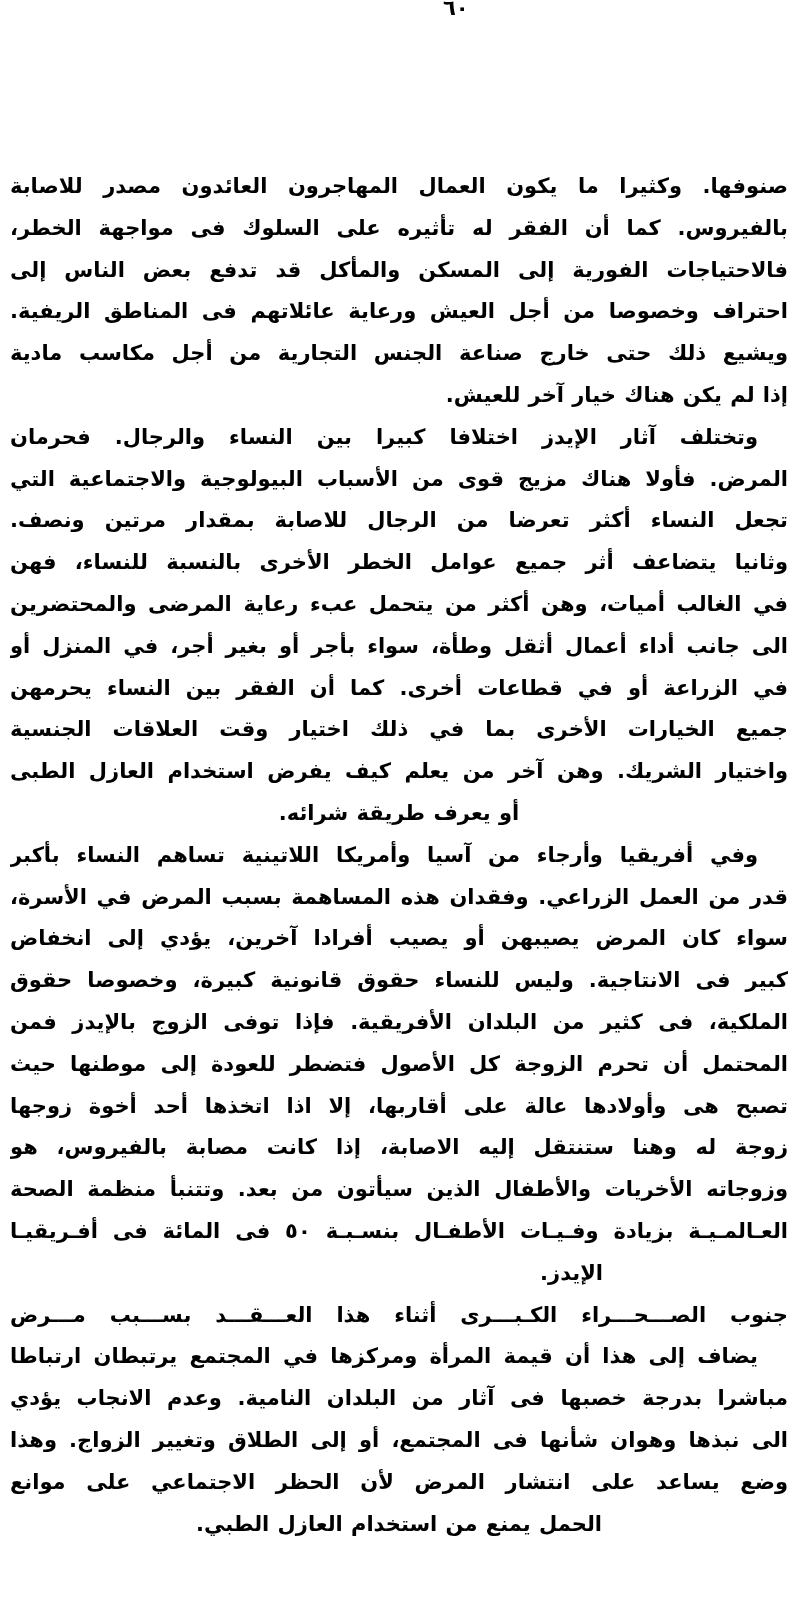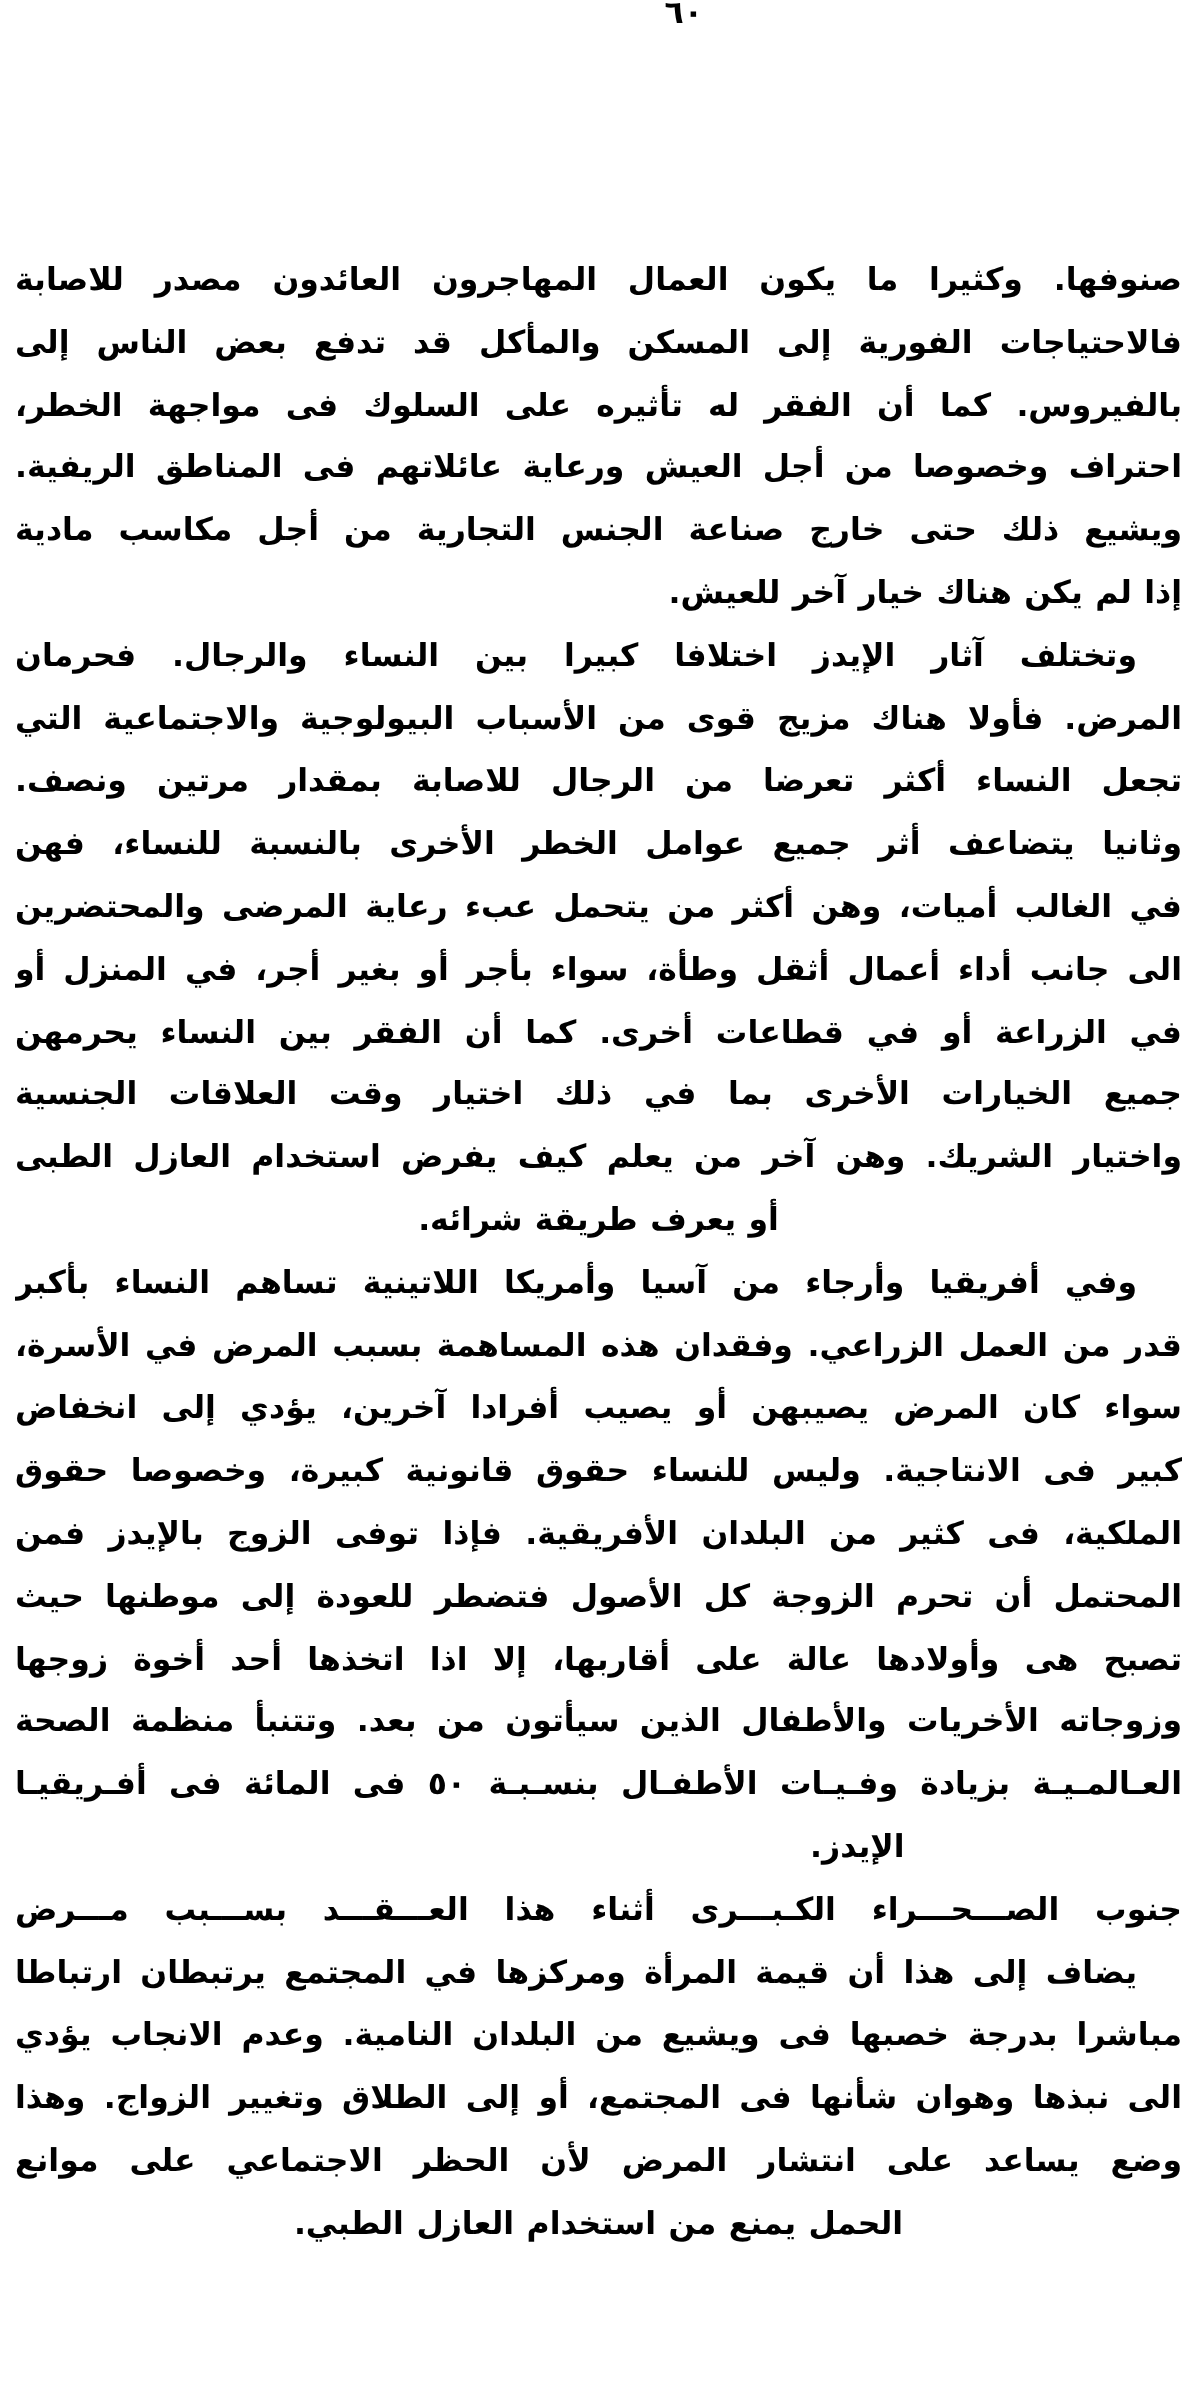--- a/index.html
+++ b/index.html
@@ -55,22 +55,22 @@
   }
 </style>
 </head>
 <body>
 
 <div class="page-number">٦٠</div>
 
 <div class="text-block" id="text-block">
     <div class="paragraph">
       <div class="line">صنوفها. وكثيرا ما يكون العمال المهاجرون العائدون مصدر للاصابة</div>
+      <div class="line">بالفيروس. كما أن الفقر له تأثيره على السلوك فى مواجهة الخطر،</div>
       <div class="line">فالاحتياجات الفورية إلى المسكن والمأكل قد تدفع بعض الناس إلى</div>
-      <div class="line">بالفيروس. كما أن الفقر له تأثيره على السلوك فى مواجهة الخطر،</div>
       <div class="line">احتراف وخصوصا من أجل العيش ورعاية عائلاتهم فى المناطق الريفية.</div>
       <div class="line">ويشيع ذلك حتى خارج صناعة الجنس التجارية من أجل مكاسب مادية</div>
       <div class="line align-right">إذا لم يكن هناك خيار آخر للعيش.</div>
     </div>
     <div class="paragraph">
       <div class="line" style="padding-right: 30px;">وتختلف آثار الإيدز اختلافا كبيرا بين النساء والرجال. فحرمان</div>
       <div class="line">المرض. فأولا هناك مزيج قوى من الأسباب البيولوجية والاجتماعية التي</div>
       <div class="line">تجعل النساء أكثر تعرضا من الرجال للاصابة بمقدار مرتين ونصف.</div>
       <div class="line">وثانيا يتضاعف أثر جميع عوامل الخطر الأخرى بالنسبة للنساء، فهن</div>
       <div class="line">في الغالب أميات، وهن أكثر من يتحمل عبء رعاية المرضى والمحتضرين</div>
@@ -81,25 +81,26 @@
       <div class="line align-center">أو يعرف طريقة شرائه.</div>
     </div>
     <div class="paragraph">
       <div class="line" style="padding-right: 30px;">وفي أفريقيا وأرجاء من آسيا وأمريكا اللاتينية تساهم النساء بأكبر</div>
       <div class="line">قدر من العمل الزراعي. وفقدان هذه المساهمة بسبب المرض في الأسرة،</div>
       <div class="line">سواء كان المرض يصيبهن أو يصيب أفرادا آخرين، يؤدي إلى انخفاض</div>
       <div class="line">كبير فى الانتاجية. وليس للنساء حقوق قانونية كبيرة، وخصوصا حقوق</div>
       <div class="line">الملكية، فى كثير من البلدان الأفريقية. فإذا توفى الزوج بالإيدز فمن</div>
       <div class="line">المحتمل أن تحرم الزوجة كل الأصول فتضطر للعودة إلى موطنها حيث</div>
       <div class="line">تصبح هى وأولادها عالة على أقاربها، إلا اذا اتخذها أحد أخوة زوجها</div>
+      <div class="line">زوجة له وهنا ستنتقل إليه الاصابة، إذا كانت مصابة بالفيروس، هو</div>
       <div class="line">وزوجاته الأخريات والأطفال الذين سيأتون من بعد. وتتنبأ منظمة الصحة</div>
       <div class="line">العـالمـيـة بزيادة وفـيـات الأطفـال بنسـبـة ٥٠ فى المائة فى أفـريقيـا</div>
       <div class="line align-right" style="padding-right: 185px;">الإيدز.</div>
       <div class="line">جنوب الصـــحـــراء الكـبـــرى أثناء هذا العـــقـــد بســـبب مـــرض</div>
     </div>
     <div class="paragraph">
       <div class="line" style="padding-right: 30px;">يضاف إلى هذا أن قيمة المرأة ومركزها في المجتمع يرتبطان ارتباطا</div>
-      <div class="line">مباشرا بدرجة خصبها فى ويشيع من البلدان النامية. وعدم الانجاب يؤدي</div>
+      <div class="line">مباشرا بدرجة خصبها فى آثار من البلدان النامية. وعدم الانجاب يؤدي</div>
       <div class="line">الى نبذها وهوان شأنها فى المجتمع، أو إلى الطلاق وتغيير الزواج. وهذا</div>
       <div class="line">وضع يساعد على انتشار المرض لأن الحظر الاجتماعي على موانع</div>
       <div class="line align-center">الحمل يمنع من استخدام العازل الطبي.</div>
     </div>
   </div>
 
 </body></html>

